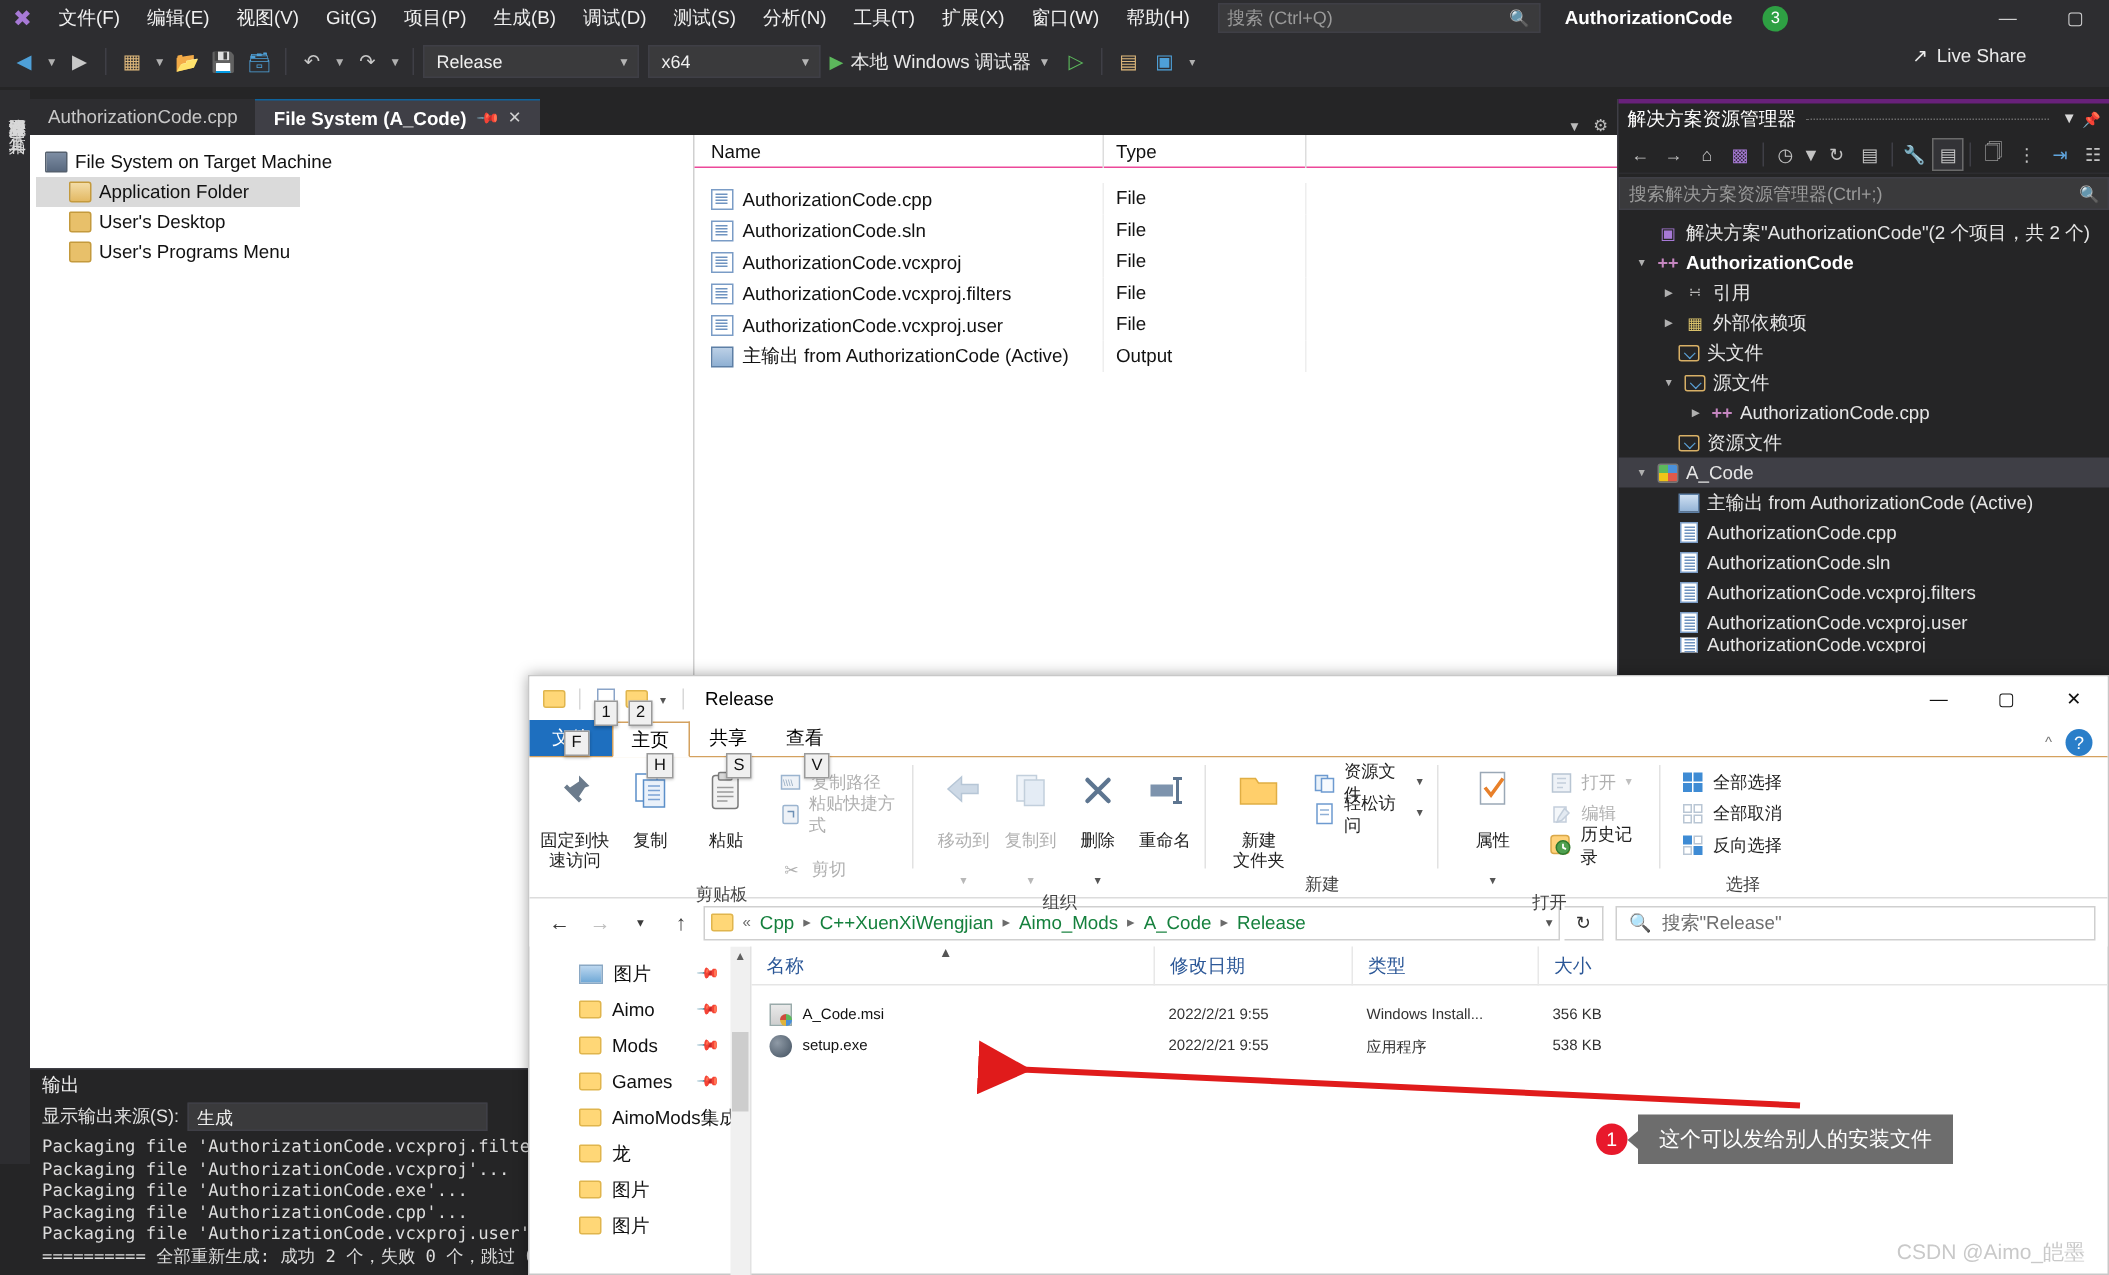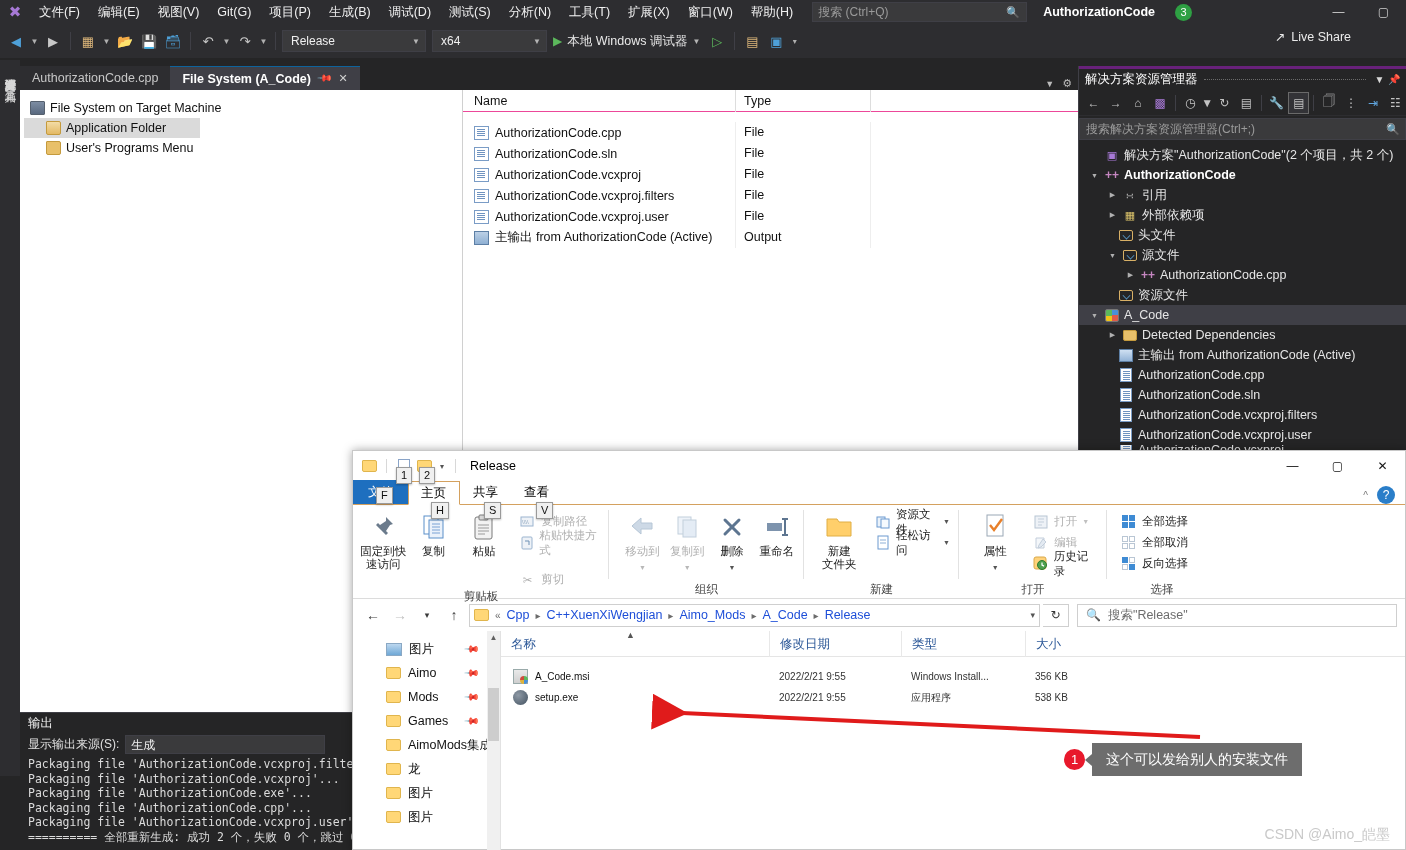--- a/index.html
+++ b/index.html
@@ -149,35 +149,35 @@
   .ex-tab { height:24px; padding:0 13px; display:flex; align-items:center; font-size:12.5px; color:#000; position:relative;}
   .ex-tab.file { background:#1e6fbf; color:#fff; width:55px; justify-content:center;}
   .ex-tab.active { border:1px solid #d4a15f; border-bottom:1px solid #fff; margin-bottom:-1px; background:#fff;padding-left:12px;}
   .ex-tabs-right { margin-left:auto; display:flex; align-items:center; gap:9px; padding-right:10px; }
 
   .ex-ribbon { height:94px; background:#fff; border-bottom:1px solid #dcdcdc; display:flex; position:relative;}
   .rgroup { display:flex; flex-direction:column; height:94px; position:relative; }
   .rgroup .rbody { flex:1; display:flex; align-items:flex-start; padding:4px 6px 0 6px; gap:2px;}
   .rgroup .rlabel { height:17px; text-align:center; font-size:11.5px; color:#444; }
   .rgroup .rdiv { position:absolute; right:0; top:5px; bottom:20px; width:1px; background:#e2e2e2;}
-  .bigbtn { width:54px; display:flex; flex-direction:column; align-items:center; gap:3px; padding-top:3px; font-size:11.5px; color:#222; text-align:center; line-height:13px;justify-content:flex-end;}
+  .bigbtn { width:54px; display:flex; flex-direction:column; align-items:center; gap:13px; padding-top:3px; font-size:11.5px; color:#222; text-align:center; line-height:13px;justify-content:flex-end;}
   .bigbtn.dim { color:#b0b0b0;}
   .bigico { height:30px; display:flex; align-items:center; justify-content:center;}
   .smlist { display:flex; flex-direction:column; gap:2px; padding-top:3px;}
   .smbtn { display:flex; align-items:center; gap:5px; font-size:11.5px; color:#222; height:19px; padding:0 3px;}
   .smbtn.dim { color:#b0b0b0;align-items:center;}
   .smico { width:17px;height:15px; display:inline-flex;align-items:center;justify-content:center;}
   .kt { position:absolute; background:#f0f0f0; border:1px solid #9a9a9a; color:#111; font-size:11px;
         padding:0px 4px; line-height:15px; height:17px; box-shadow:0 1px 2px rgba(0,0,0,.25); z-index:40;}
 
   .ex-addr { height:32px; display:flex; align-items:center; gap:3px; padding:0 8px; background:#fff;}
   .navb { width:24px;height:24px;display:flex;align-items:center;justify-content:center;font-size:14px;color:#3b3b3b;}
   .navb.dim { color:#c0c0c0;}
   .crumbbox { flex:1; height:23px; border:1px solid #cfcfcf; display:flex; align-items:center; padding:0 4px; gap:3px; font-size:12.5px;}
-  .crumb { padding:0 3px; color:#1d4ed8;text-align:right;}
+  .crumb { padding:0 3px; color:#15803d;text-align:right;}
   .crumb-sep { color:#6b6b6b; font-size:10px;}
   .refresh { width:26px;height:23px;border:1px solid #cfcfcf; border-left:none; display:flex;align-items:center;justify-content:center;font-size:12px;color:#333;}
   .srchbox { width:320px;height:23px;border:1px solid #cfcfcf; display:flex; align-items:center; gap:7px; padding:0 8px; color:#6d6d6d; font-size:12.5px;}
 
   .ex-body { display:flex; height:calc(400px - 30px - 24px - 94px - 32px);}
   .ex-nav { width:148px; border-right:1px solid #e2e2e2; padding-top:6px; position:relative; overflow:hidden;}
   .navrow { display:flex; align-items:center; height:24px; gap:7px; padding-left:33px; font-size:12.5px; color:#111;}
   .navrow .pin2 { margin-left:auto; margin-right:22px; color:#8a8a8a; font-size:10px; transform:rotate(45deg);}
   .nav-sb { position:absolute; right:0; top:0; width:13px; height:100%; background:#f0f0f0;}
   .nav-sb .up { text-align:center; font-size:8px; color:#606060; line-height:14px;}
@@ -309,20 +309,24 @@
       <div class="fs-row">
         <span class="ic ic-pc"></span>
         <span>File System on Target Machine</span>
       </div>
       <div class="fs-row indent sel">
         <span class="ic ic-fold open"></span>
         <span>Application Folder</span>
       </div>
       <div class="fs-row indent">
         <span class="ic ic-fold"></span>
+        <span>User's Desktop</span>
+      </div>
+      <div class="fs-row indent">
+        <span class="ic ic-fold"></span>
         <span>User's Programs Menu</span>
       </div>
     </div>
     <div class="fs-list">
       <div class="fs-hdr">
         <div class="fs-col1">Name</div>
         <div class="fs-col2">Type</div>
         <div class="fs-col3"></div>
       </div>
       <div style="height:10px"></div>
@@ -469,27 +473,20 @@
             <span class="ic-foldv"></span>
           </span>
         <span>资源文件</span>
       </div>
       <div class="se-row sel" style="padding-left:10px">
         <span class="tri-d">▼</span>
         <span class="se-ic">
             <span class="ic-setup"></span>
           </span>
         <span>A_Code</span>
-      </div>
-      <div class="se-row" style="padding-left:28px">
-        <span class="tri-r">▶</span>
-        <span class="se-ic">
-            <span class="ic-depfold"></span>
-          </span>
-        <span>Detected Dependencies</span>
       </div>
       <div class="se-row" style="padding-left:39px">
         <span class="se-ic">
             <span class="ic-outv"></span>
           </span>
         <span>主输出 from AuthorizationCode (Active)</span>
       </div>
       <div class="se-row" style="padding-left:39px">
         <span class="se-ic">
             <span class="ic-docfile"></span>

